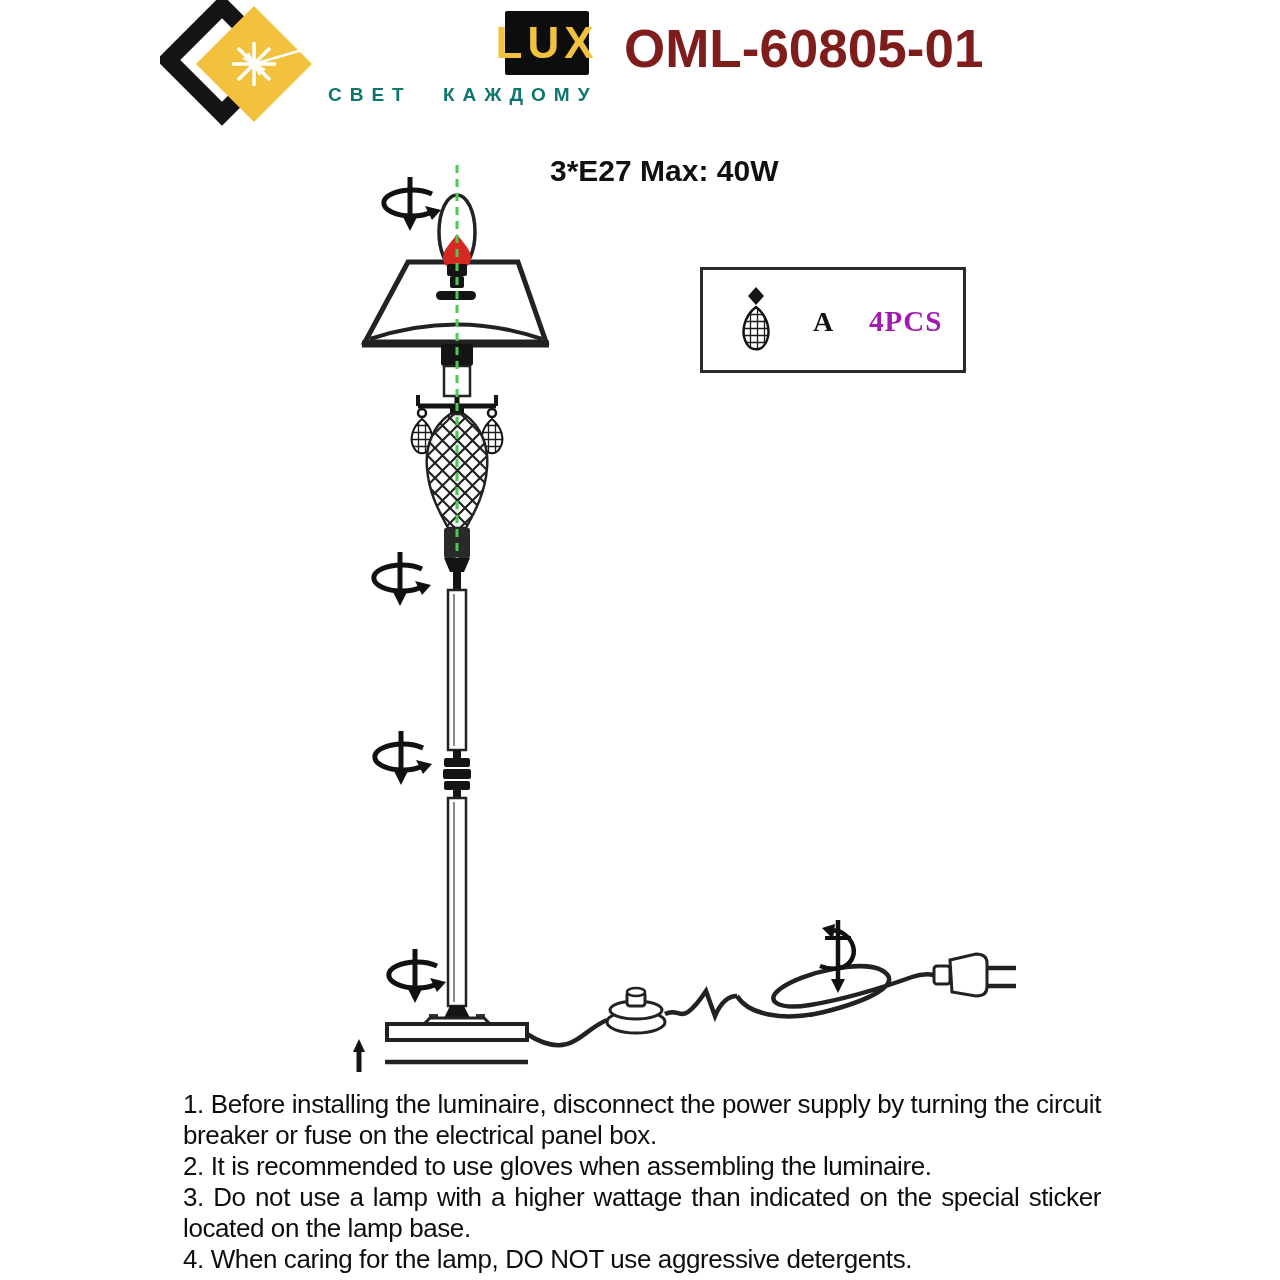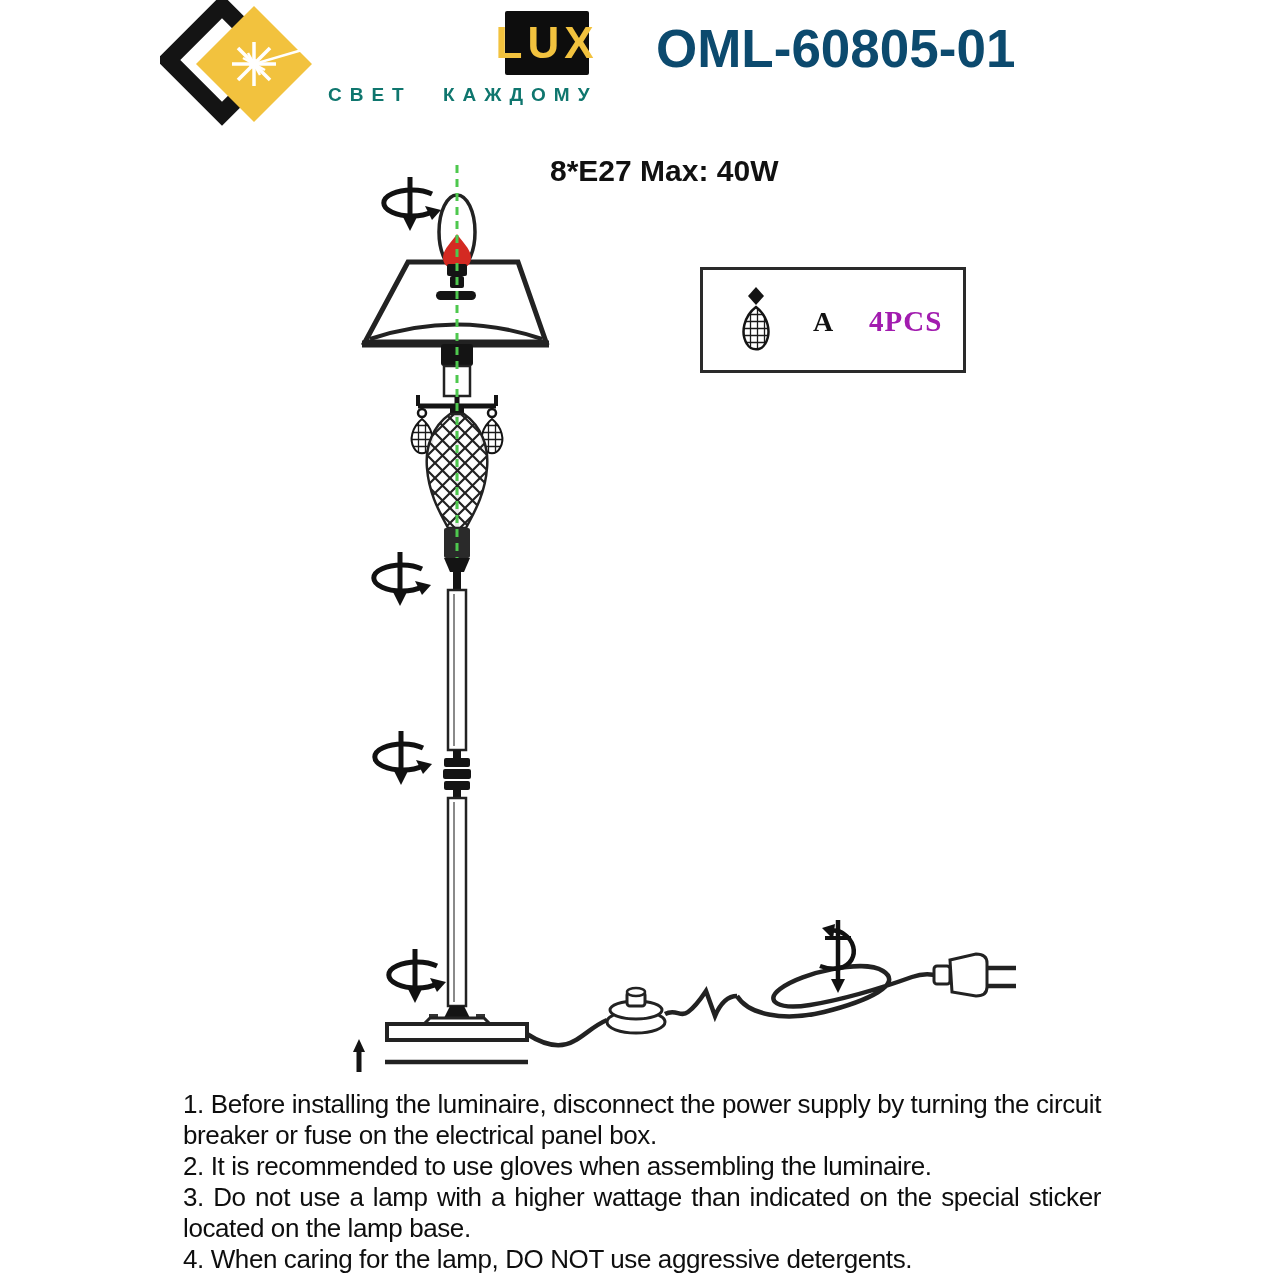--- a/index.html
+++ b/index.html
@@ -7,22 +7,22 @@
         font-family:"Liberation Sans", sans-serif;color:#111;}
   
   .logo-mark{position:absolute;left:160px;top:0px;}
   .brand-primary{position:absolute;left:326px;top:18px;font-size:47px;font-weight:700;
         letter-spacing:13px;color:#1b1b1b;}
   .lux-box{position:absolute;left:505px;top:11px;width:84px;height:64px;background:#0d0d0d;
         display:flex;align-items:center;justify-content:center;border-radius:2px;}
   .lux-box span{font-size:44px;font-weight:700;color:#f2c23e;letter-spacing:5px;}
   .tagline{position:absolute;left:328px;top:84px;font-size:19px;font-weight:700;
         letter-spacing:8px;word-spacing:18px;color:#0f766e;white-space:nowrap;}
-  .model{position:absolute;left:656px;top:18px;font-size:53px;font-weight:700;
-        letter-spacing:0px;color:#0c4a6e;}
+  .model{position:absolute;left:624px;top:18px;font-size:53px;font-weight:700;
+        letter-spacing:0px;color:#7f1d1d;}
   .spec{position:absolute;left:550px;top:154px;font-size:30px;font-weight:700;color:#111;}
   
   .parts-box{position:absolute;left:700px;top:267px;width:260px;height:100px;
         border:3px solid #2a2a2a;background:#fff;}
   .parts-box .part-label{position:absolute;left:110px;top:36px;font-size:28px;font-weight:600;
         font-family:"Liberation Serif", serif;color:#111;}
   .parts-box .part-qty{position:absolute;left:166px;top:35px;font-size:29px;font-weight:600;
         font-family:"Liberation Serif", serif;letter-spacing:1px;color:#a21caf;}
   .parts-box svg{position:absolute;left:30px;top:13px;}
   
@@ -74,21 +74,21 @@
       <line x1="94" y1="64" x2="142" y2="50" stroke-width="2.5"></line>
       <circle cx="94" cy="64" r="5" fill="#ffffff" stroke="none"></circle>
     </g>
   </svg>
   <div class="lux-box">
     <span>LUX</span>
   </div>
   <div class="tagline">СВЕТ КАЖДОМУ</div>
   <div class="model">OML-60805-01</div>
 
-  <div class="spec">8*E27 Max: 40W</div>
+  <div class="spec">3*E27 Max: 40W</div>
 
   <div class="parts-box">
     <svg width="46" height="76" viewBox="0 0 46 76">
       <polygon points="23,4 15,13 23,22 31,13" fill="#141414"></polygon>
       <path d="M 23 24 C 11 33 7 50 14 61 C 18 68 28 68 32 61 C 39 50 35 33 23 24 Z" fill="url(#net)" stroke="#141414" stroke-width="2.5"></path>
     </svg>
     <span class="part-label">A</span>
     <span class="part-qty">4PCS</span>
   </div>
 

